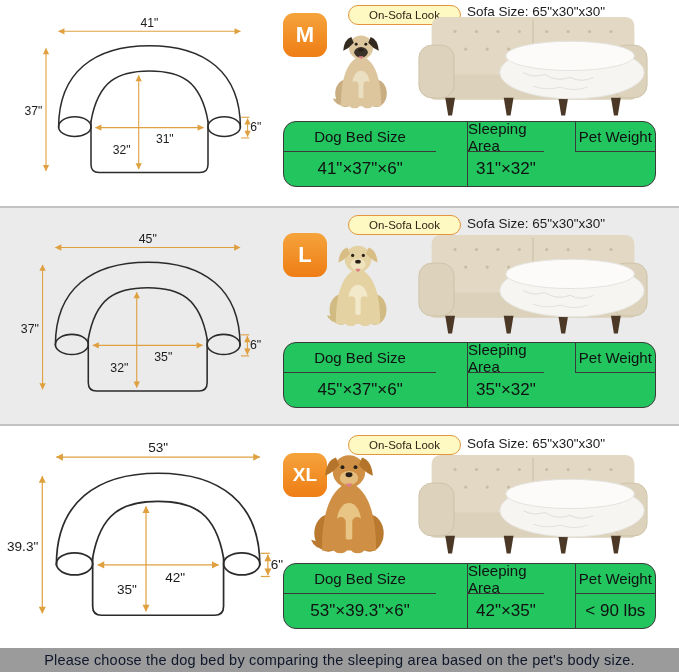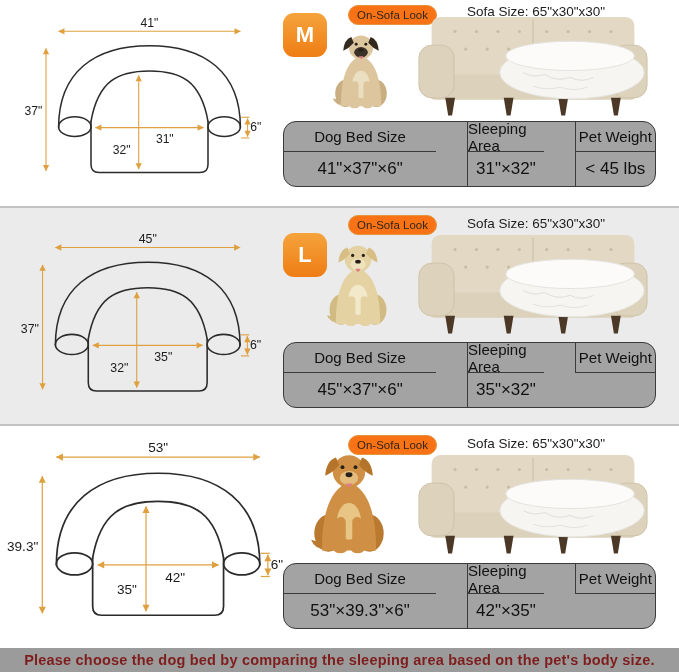--- a/index.html
+++ b/index.html
@@ -17,46 +17,46 @@
   .s2 .diagram { left:2px;  top:14px; width:282px; }
   .diagram text { font-family:"Liberation Sans", sans-serif; font-size:13.5px; fill:#1C1C1C; }
 
   .size-badge { position:absolute; left:283px; width:44px; height:44px; border-radius:11px;
     background:linear-gradient(180deg,#F6A33C,#EE7D14); color:#fff; font-weight:bold;
     font-size:22px; display:flex; align-items:center; justify-content:center; }
   .s0 .size-badge { top:13px; }
   .s1 .size-badge { top:25px; }
   .s2 .size-badge { top:27px; font-size:19px; }
 
-  .onsofa { position:absolute; left:348px; padding:3px 8px; border:1.5px solid #E2953C;
-    border-radius:11px; background:#f97316; font-size:11.5px; color:#2F2417; }
+  .onsofa { position:absolute; left:348px; padding:3px 20px; border:1.5px solid #E2953C;
+    border-radius:11px; background:#fef9c3; font-size:11.5px; color:#2F2417; }
   .s0 .onsofa { top:5px; } .s1 .onsofa { top:7px; } .s2 .onsofa { top:9px; }
 
   .sofa-size { position:absolute; left:420px; width:232px; text-align:center;
     font-size:13.5px; color:#1D1D1D; }
   .s0 .sofa-size { top:4px; } .s1 .sofa-size { top:8px; } .s2 .sofa-size { top:10px; }
 
   .dog { position:absolute; }
   .s0 .dog { left:332px; top:33px; width:58px; }
   .s1 .dog { left:326px; top:35px; width:64px; }
   .s2 .dog { left:310px; top:26px; width:78px; }
 
   .sofa { position:absolute; left:416px; width:234px; }
   .s0 .sofa { top:14px; } .s1 .sofa { top:24px; } .s2 .sofa { top:26px; }
 
-  .table { position:absolute; left:283px; width:373px; height:66px; background:#a3a3a3;
+  .table { position:absolute; left:283px; width:373px; height:66px; background:#22c55e;
     border:1.6px solid #3A3A3A; border-radius:13px; box-sizing:border-box; overflow:hidden;
     display:grid; grid-template-columns:41% 29% 30%; grid-template-rows:30px 1fr; }
   .s0 .table { top:121px; } .s1 .table { top:134px; } .s2 .table { top:137px; }
   .table > div { display:flex; align-items:center; justify-content:center; color:#111; }
   .th { font-size:15px; border-bottom:1.6px solid #3A3A3A; }
   .td { font-size:17px; }
   .bl { border-left:1.6px solid #3A3A3A;margin-left:31px; }
 
-  .banner { width:679px; height:24px; background:#9B9B9B; color:#7f1d1d; font-weight:bold;
+  .banner { width:679px; height:24px; background:#9B9B9B; color:#0f172a; font-weight:normal;
     font-size:14.5px; display:flex; align-items:center; justify-content:center;
     letter-spacing:0.2px; }
 </style>
 </head>
 <body>
 
 <div class="page">
   <div id="sections">
   <section class="section s0">
 
@@ -151,21 +151,20 @@
         <path d="M120,74 q14,5 28,1 q14,5 28,0" stroke="#E2E1DD" fill="none"></path>
       </g>
     </svg>
 
     <div class="table">
       <div class="th">Dog Bed Size</div>
       <div class="th bl">Sleeping Area</div>
       <div class="th bl">Pet Weight</div>
       <div class="td">41"×37"×6"</div>
       <div class="td bl">31"×32"</div>
-      <div class="td bl">&lt; 45 lbs</div>
     </div>
 
   </section>
 
   <section class="section s1">
 
     <svg class="diagram" viewBox="0 0 280 178">
       <defs>
         <marker id="ah-e" markerWidth="9" markerHeight="9" refX="7.5" refY="4.5" orient="auto" markerUnits="userSpaceOnUse">
           <path d="M1,1 L8,4.5 L1,8 Z" fill="#DFA03F"></path>
@@ -294,20 +293,21 @@
         <ellipse cx="72" cy="123" rx="18" ry="11"></ellipse>
         <ellipse cx="238" cy="123" rx="18" ry="11"></ellipse>
       </g>
       <text x="155" y="12" text-anchor="middle">53"</text>
       <text x="36" y="110" text-anchor="end">39.3"</text>
       <text x="172" y="141" text-anchor="middle">42"</text>
       <text x="124" y="153" text-anchor="middle">35"</text>
       <text x="273" y="128" text-anchor="middle">6"</text>
     </svg>
 
+    <div class="size-badge">XL</div>
     <div class="onsofa">On-Sofa Look</div>
     <div class="sofa-size">Sofa Size: 65"x30"x30"</div>
 
     <svg class="dog" viewBox="0 0 72 100">
       <path d="M16,90 Q4,90 1,81 Q8,84 18,83 Z" fill="#B97A2F"></path>
       <ellipse cx="17" cy="75" rx="13" ry="17" fill="#B97A2F"></ellipse>
       <ellipse cx="55" cy="75" rx="13" ry="17" fill="#B97A2F"></ellipse>
       <path d="M36,28 C19,34 11,55 11,91 L61,91 C61,55 53,34 36,28 Z" fill="#CF9045"></path>
       <ellipse cx="36" cy="64" rx="11" ry="17" fill="#E8C584"></ellipse>
       <rect x="24" y="60" width="9" height="31" rx="4.5" fill="#CF9045"></rect>
@@ -359,18 +359,19 @@
         <path d="M120,74 q14,5 28,1 q14,5 28,0" stroke="#E2E1DD" fill="none"></path>
       </g>
     </svg>
 
     <div class="table">
       <div class="th">Dog Bed Size</div>
       <div class="th bl">Sleeping Area</div>
       <div class="th bl">Pet Weight</div>
       <div class="td">53"×39.3"×6"</div>
       <div class="td bl">42"×35"</div>
+      <div class="td bl">&lt; 90 lbs</div>
     </div>
 
   </section>
 </div>
   <div class="banner">Please choose the dog bed by comparing the sleeping area based on the pet's body size.</div>
 </div>
 
 </body></html>

